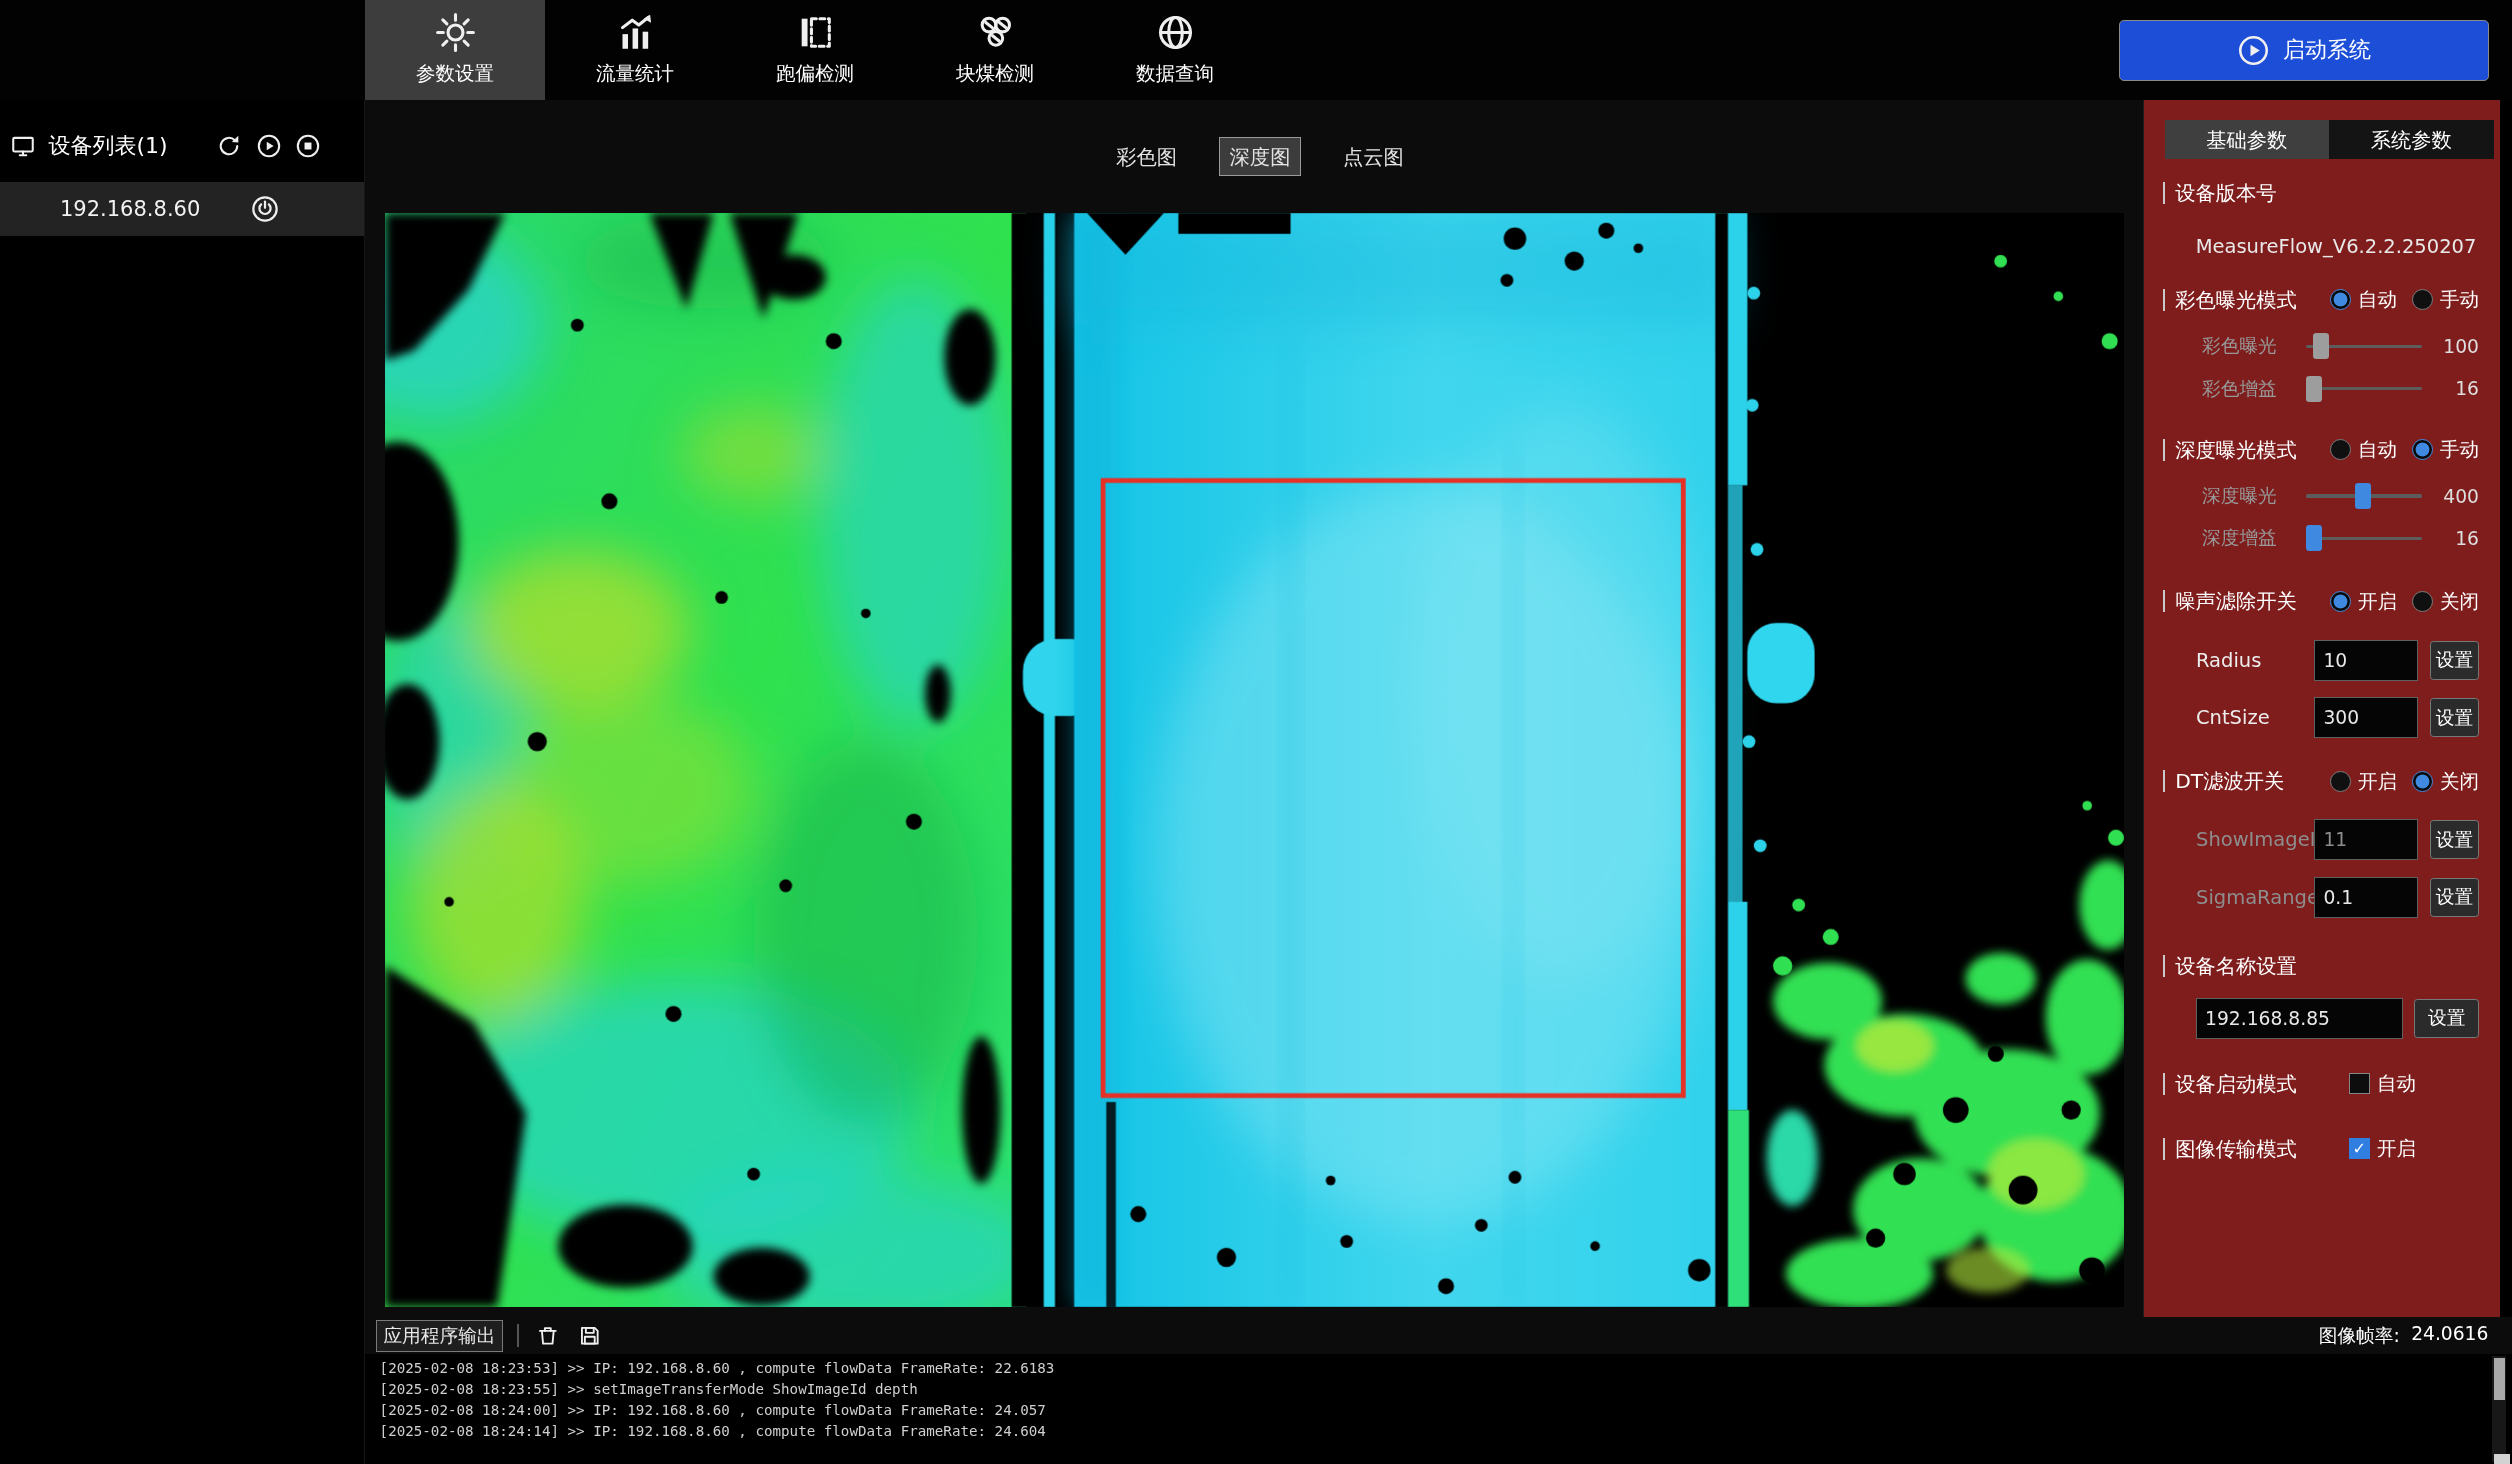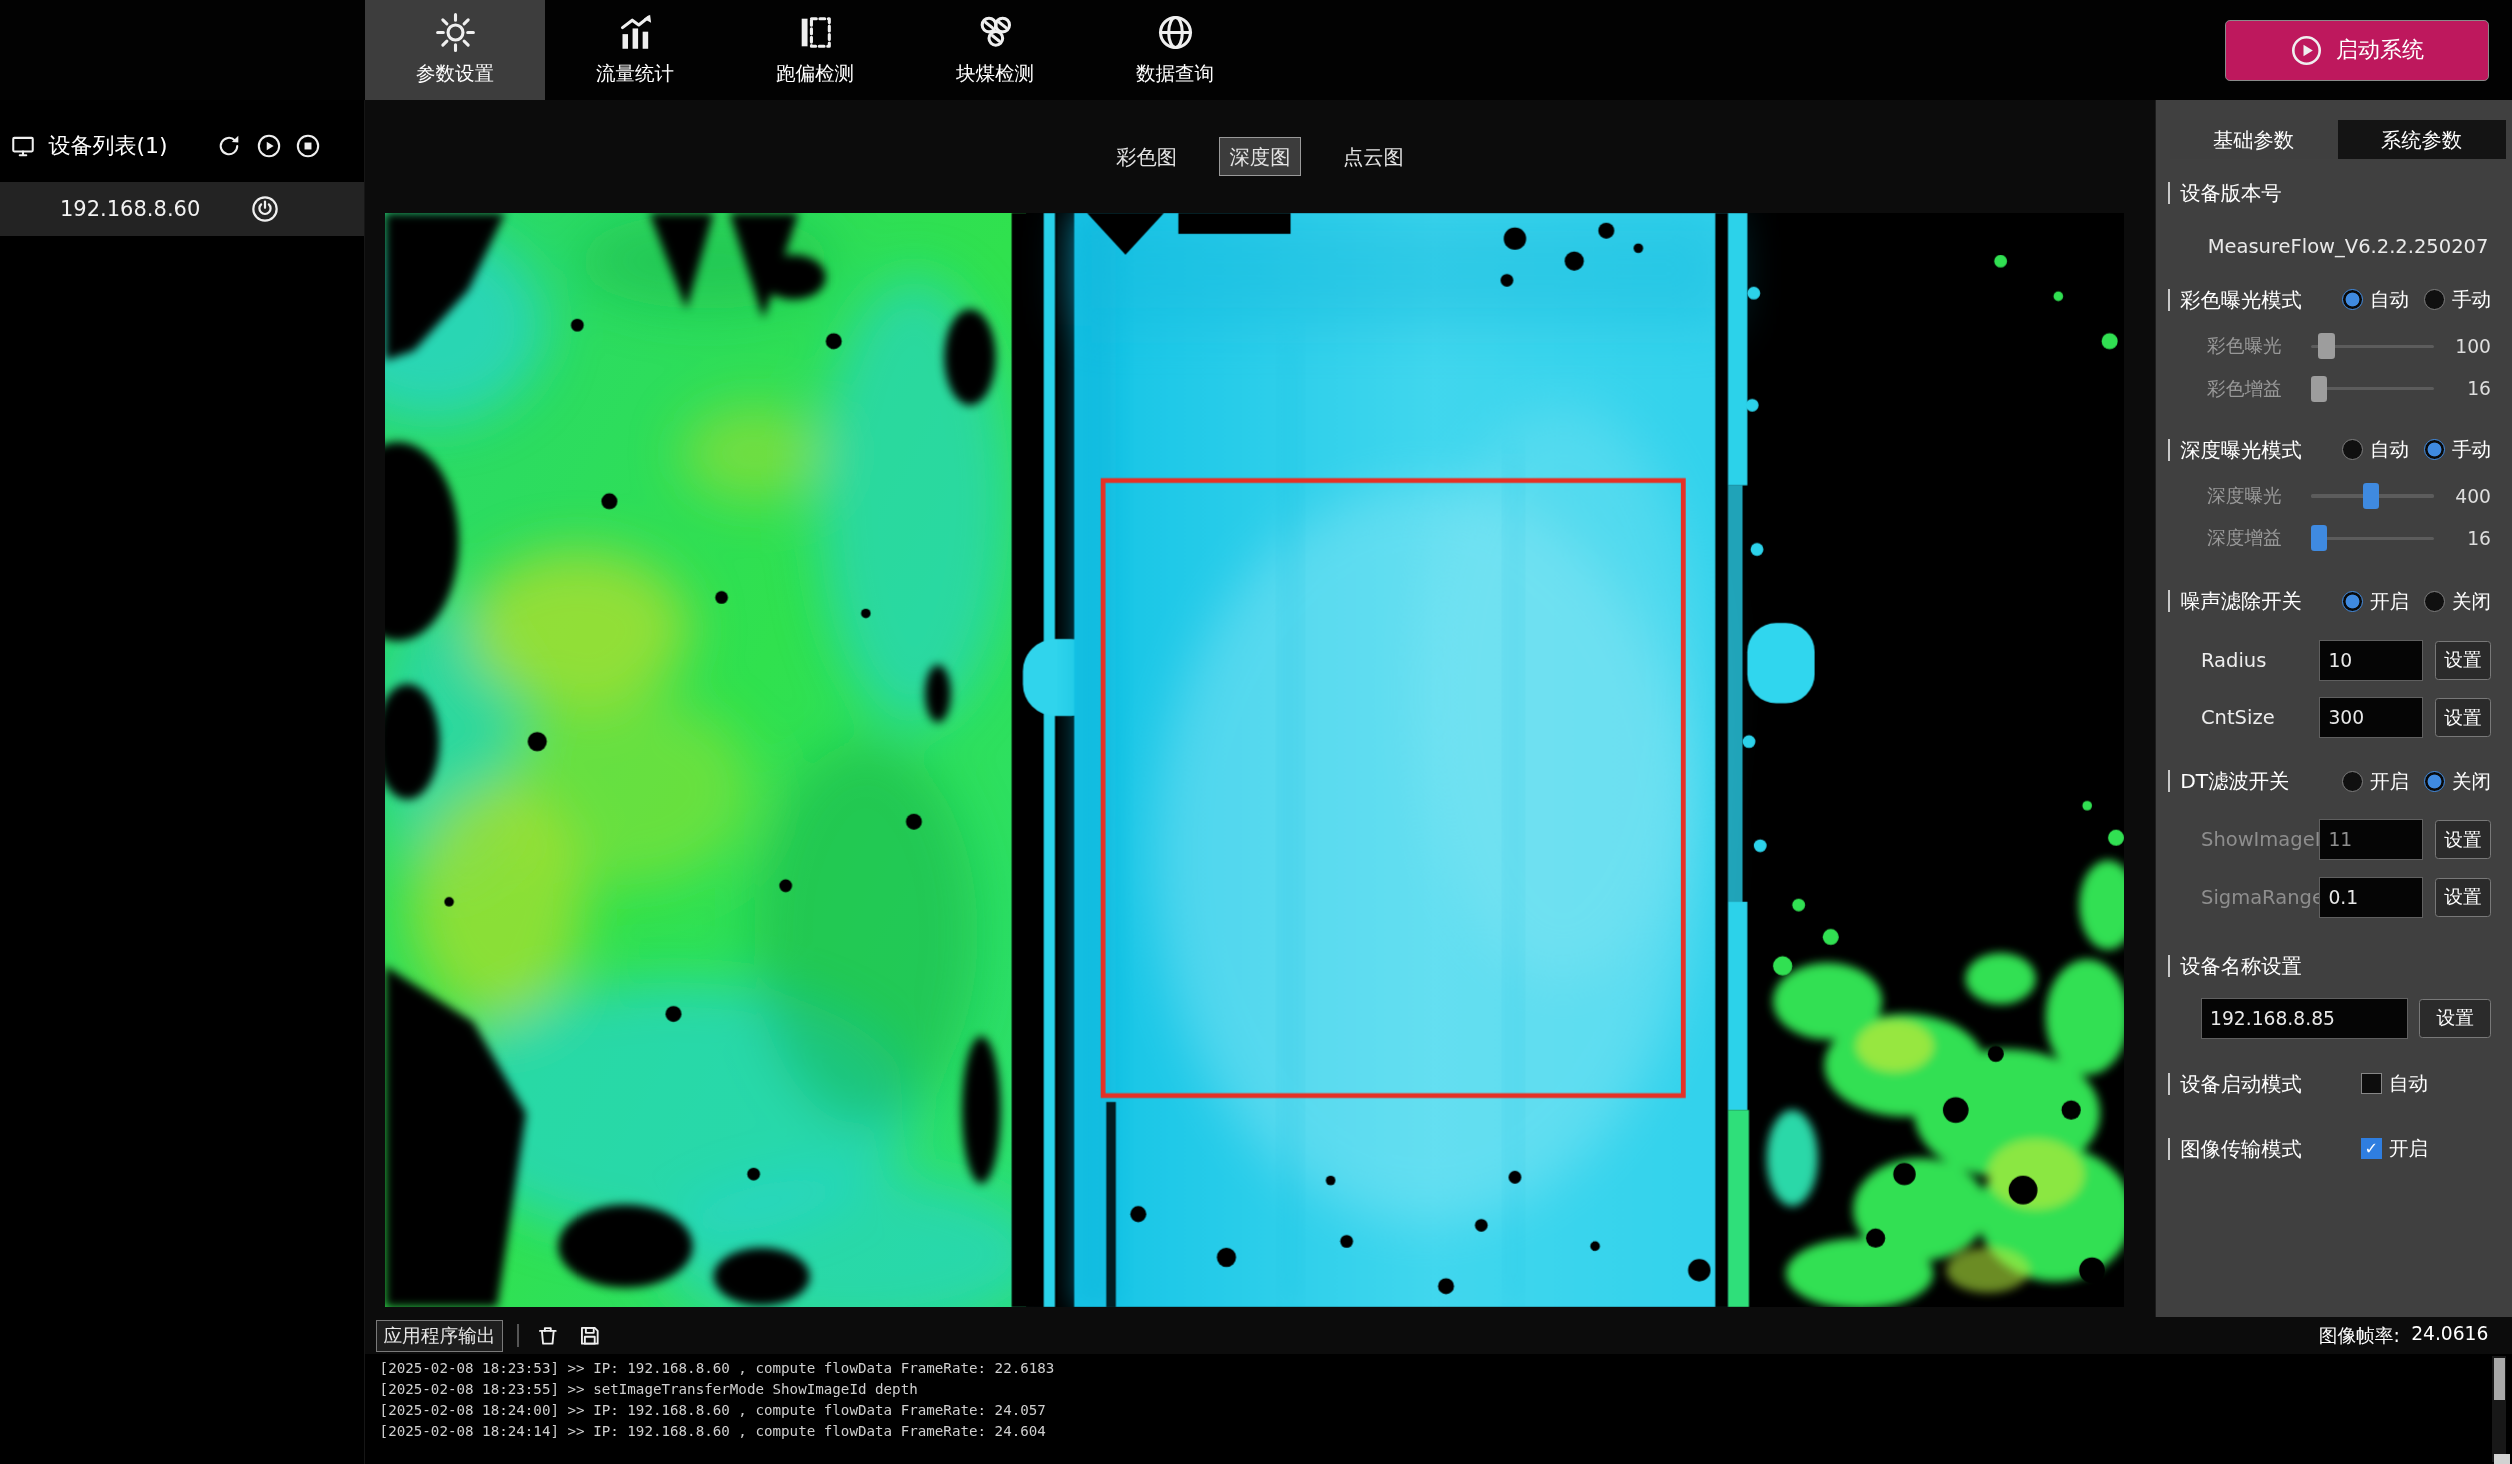--- a/index.html
+++ b/index.html
@@ -8,21 +8,21 @@
   #app{position:relative;width:2512px;height:1464px;background:#000}
 
   
   .toolbar{position:absolute;top:0;left:0;width:100%;height:100px;background:#020202;display:flex}
   .tb-pad{width:365px;flex:none}
   .tb-btn{width:180px;height:100px;flex:none;display:flex;flex-direction:column;align-items:center;
     justify-content:center;gap:8.1px;color:#fff;font-size:19.5px;cursor:pointer}
   .tb-btn.active{background:#3d3d3d}
   .tb-ic{width:39px;height:39px;display:flex;align-items:center;justify-content:center}
   .tb-ic svg{width:39px;height:39px}
-  .start-btn{position:absolute;top:19.5px;right:23px;width:264px;height:61px;background:#be185d;
+  .start-btn{position:absolute;top:19.5px;right:23px;width:370px;height:61px;background:#1d4ed8;
     border:0.8px solid #8a8a8a;border-radius:4.9px;color:#fff;font-size:22px;display:flex;
     align-items:center;justify-content:center;gap:13px;cursor:pointer;font-family:Liberation Serif, serif}
   .start-btn svg{width:33px;height:33px}
 
   
   .sidebar{position:absolute;top:100px;left:0;width:365px;bottom:0;background:#000;border-right:0.8px solid #161616}
   .side-head{display:flex;align-items:center;height:50px;margin-top:21px;padding:0 42px 0 9px;gap:11.4px;
     font-size:22px;color:#fff}
   .flex1{flex:1}
   .icon-btn{width:28px;height:28px;display:flex;align-items:center;justify-content:center;cursor:pointer}
@@ -36,22 +36,22 @@
   
   .main{position:absolute;left:365px;top:100px;width:1790px;height:1217px;background:#0c0c0c}
   .view-tabs{position:absolute;top:37px;left:0;width:100%;display:flex;justify-content:center;gap:31px}
   .vtab{min-width:80px;height:39px;display:flex;align-items:center;justify-content:center;font-size:20.3px;
     color:#e4e4e4;padding:0 9.8px;cursor:pointer;border:0.8px solid transparent}
   .vtab.active{background:#3c3c3c;border:0.8px solid #9a9a9a}
   .viewport{position:absolute;left:19.5px;top:113px;width:1739px;height:1094px;background:#000}
   .viewport svg{width:100%;height:100%;display:block}
 
   
-  .panel{position:absolute;top:100px;right:0;width:357px;height:1217px;background:#404040;
-    border-left:0.8px solid #1d1d1d;padding-left:12px}
+  .panel{position:absolute;top:100px;right:12px;width:357px;height:1217px;background:#7f1d1d;
+    border-left:0.8px solid #1d1d1d;padding-left:19px}
   .ptabs{display:flex;margin:20.3px 6.5px 0 1.6px;height:39px}
   .ptab{flex:1;display:flex;align-items:center;justify-content:center;font-size:20.3px;color:#fff;
     background:#141414;cursor:pointer}
   .ptab.active{background:#3f3f3f}
   .bar{display:inline-block;width:2.4px;height:22px;background:#c9c9c9;flex:none}
   .sec-title{display:flex;align-items:center;gap:9.8px;font-size:20.3px;color:#fff}
   .sec-row{display:flex;align-items:center;gap:9.8px;font-size:20.3px;color:#fff;padding-right:21px}
   .grp{margin-left:auto;display:flex;align-items:center}
   .grp.inset{margin-right:63px}
   .radio{width:21px;height:21px;border-radius:50%;border:1.6px solid #7c7c7c;background:#101010;flex:none;cursor:pointer}

